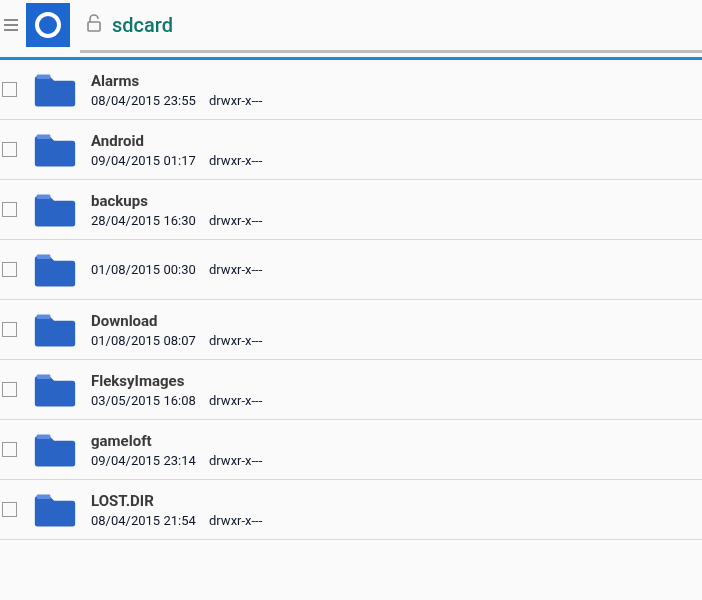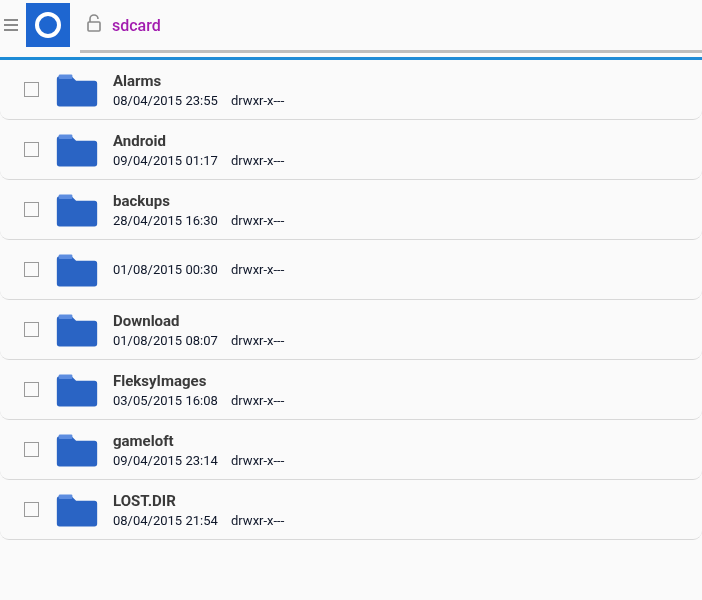--- a/index.html
+++ b/index.html
@@ -45,43 +45,42 @@
     height: 26px;
     border: 4px solid #fff;
     border-radius: 50%;
   }
   .lock {
     margin-left: 16px;
     color: #8a8a8a;
   }
   .path {
     margin-left: 10px;
-    font-size: 16px;
-    color: #a21caf;
+    font-size: 20px;
+    color: #0f766e;
     font-weight: 500;
     text-align: right;
   }
   .hr-bar {
     height: 3px;
     background: #bdbdbd;
     margin-left: 80px;
   }
   .accent-bar {
     height: 3px;
     background: #1e8bd6;
     margin-top: 4px;
   }
   .list { }
   .row {
     display: flex;
     align-items: center;
     height: 60px;
     border-bottom: 1px solid #d8d8d8;
-    padding-left: 24px;
-    border-radius: 9px;
+    padding-left: 2px;
   }
   .checkbox {
     width: 15px;
     height: 15px;
     border: 1.5px solid #9a9a9a;
     flex-shrink: 0;
   }
   .folder-icon {
     width: 44px;
     height: 40px;

